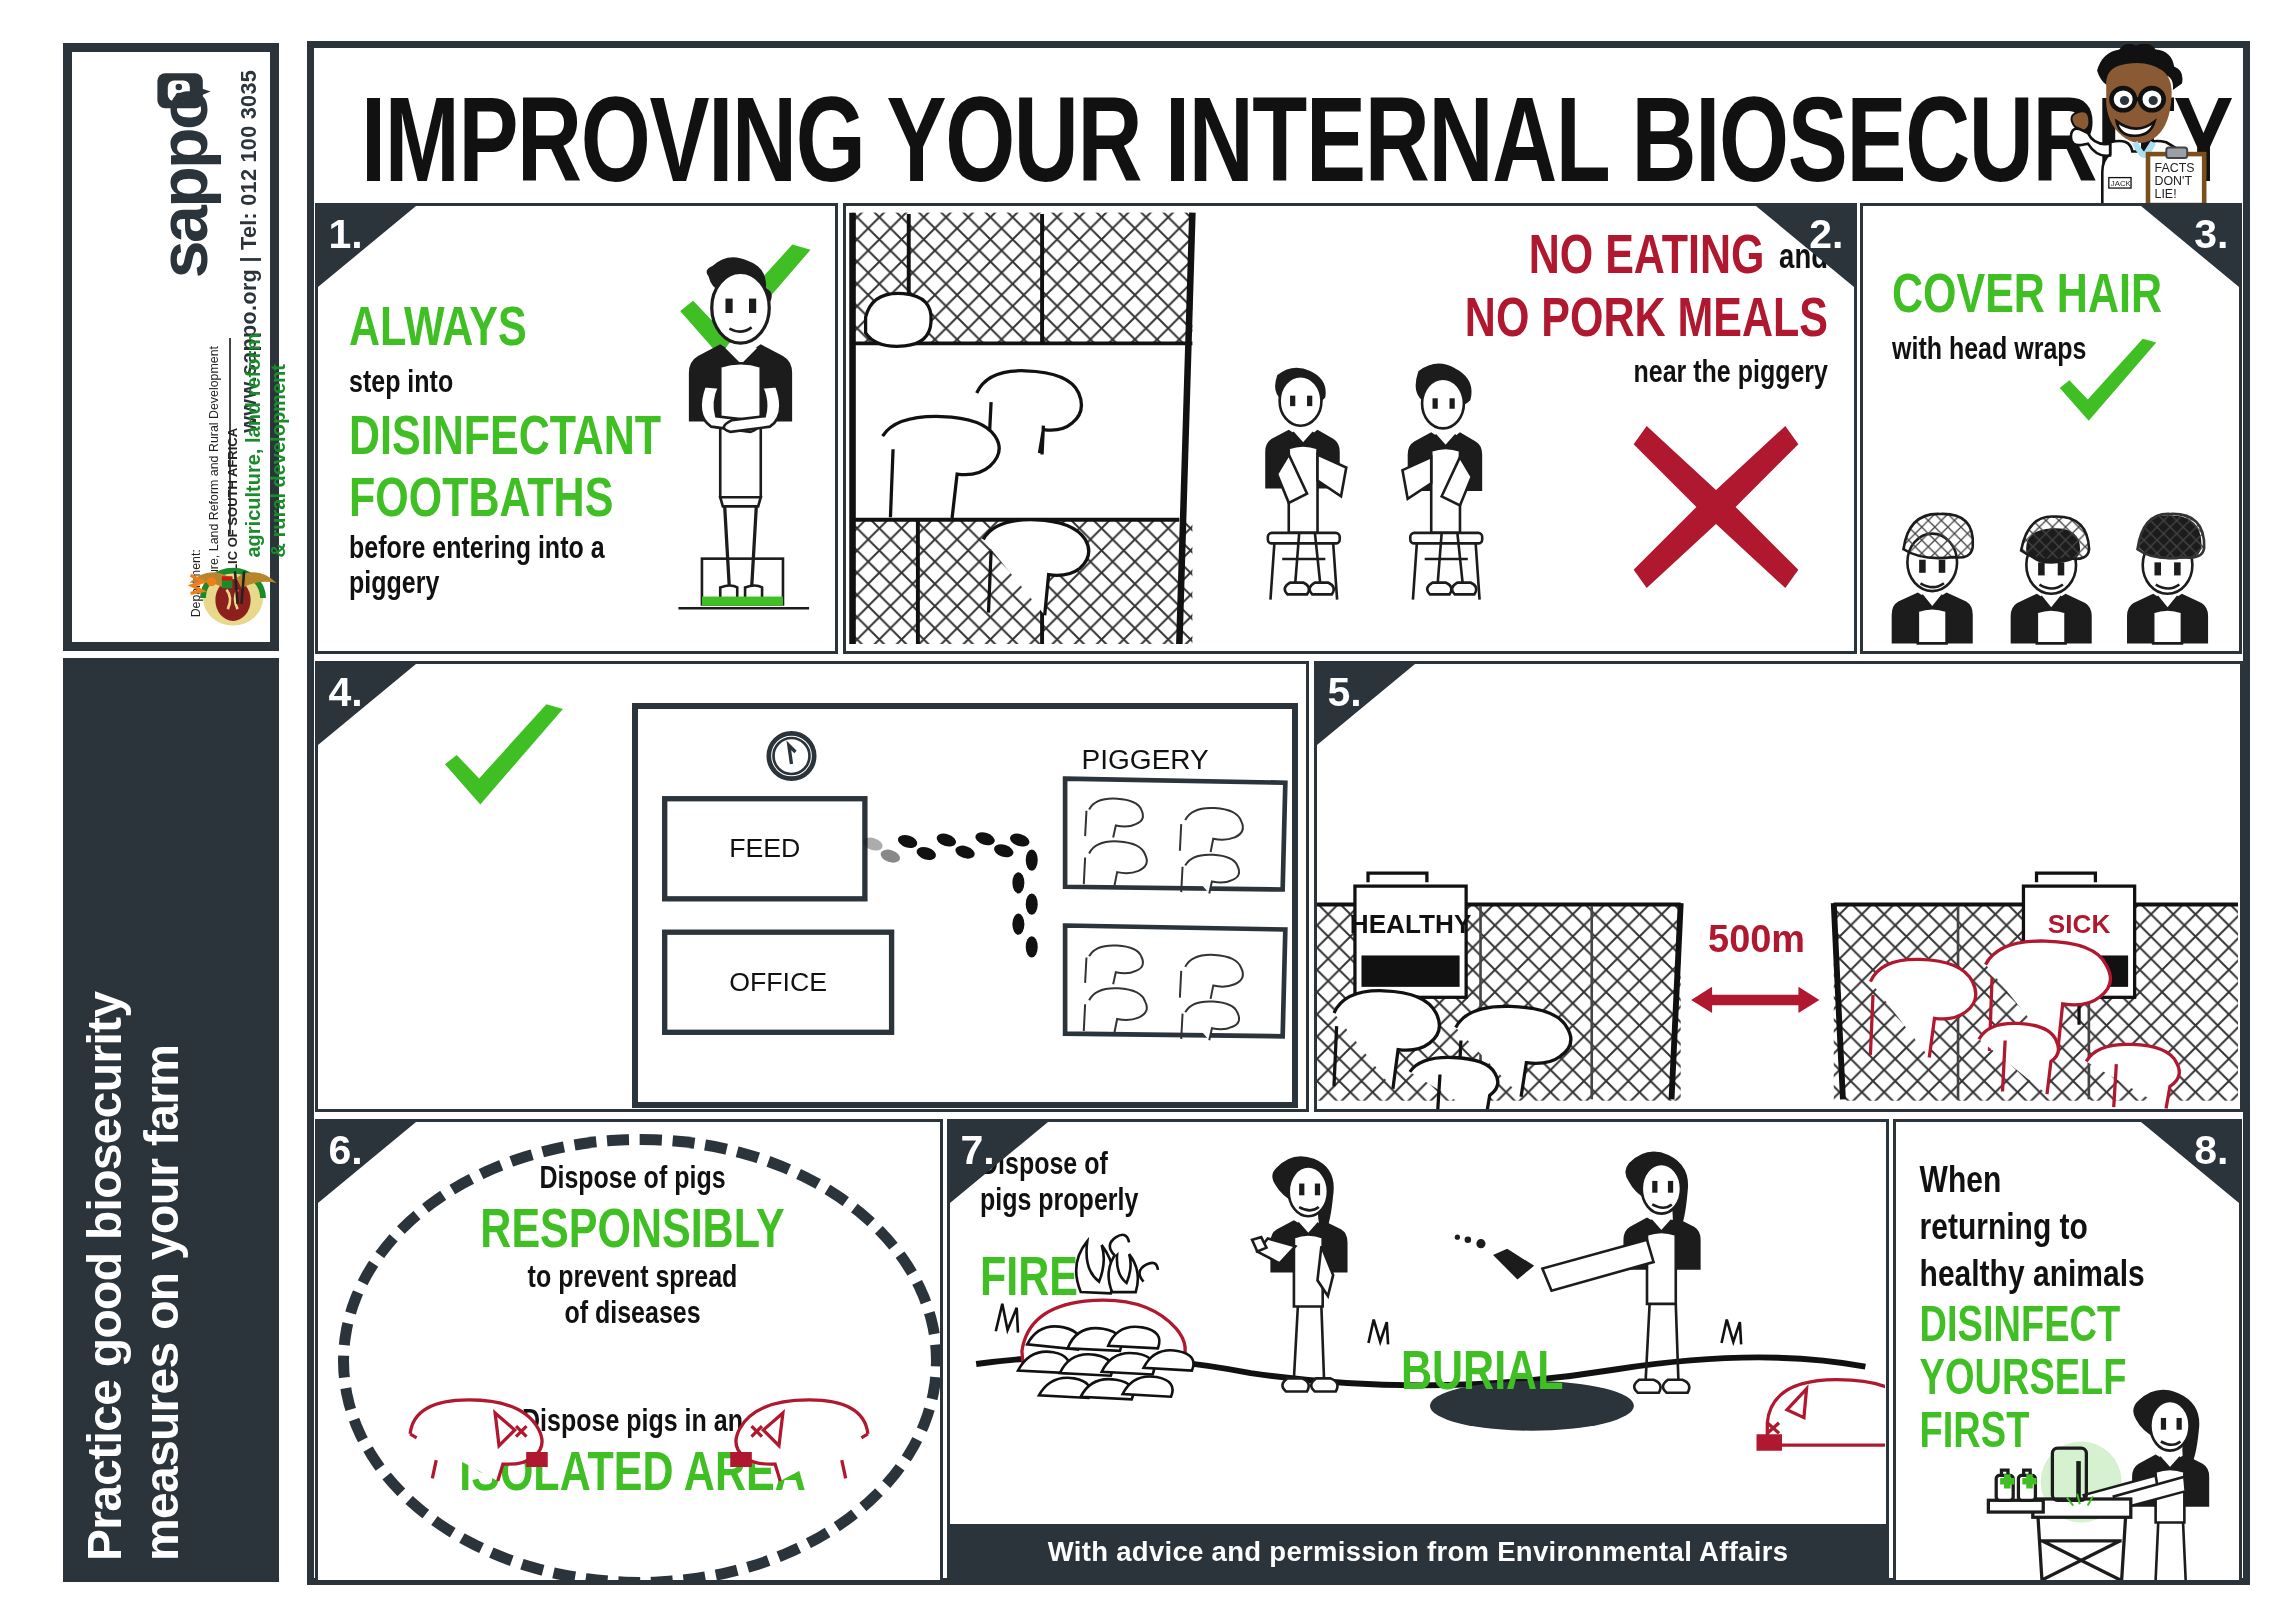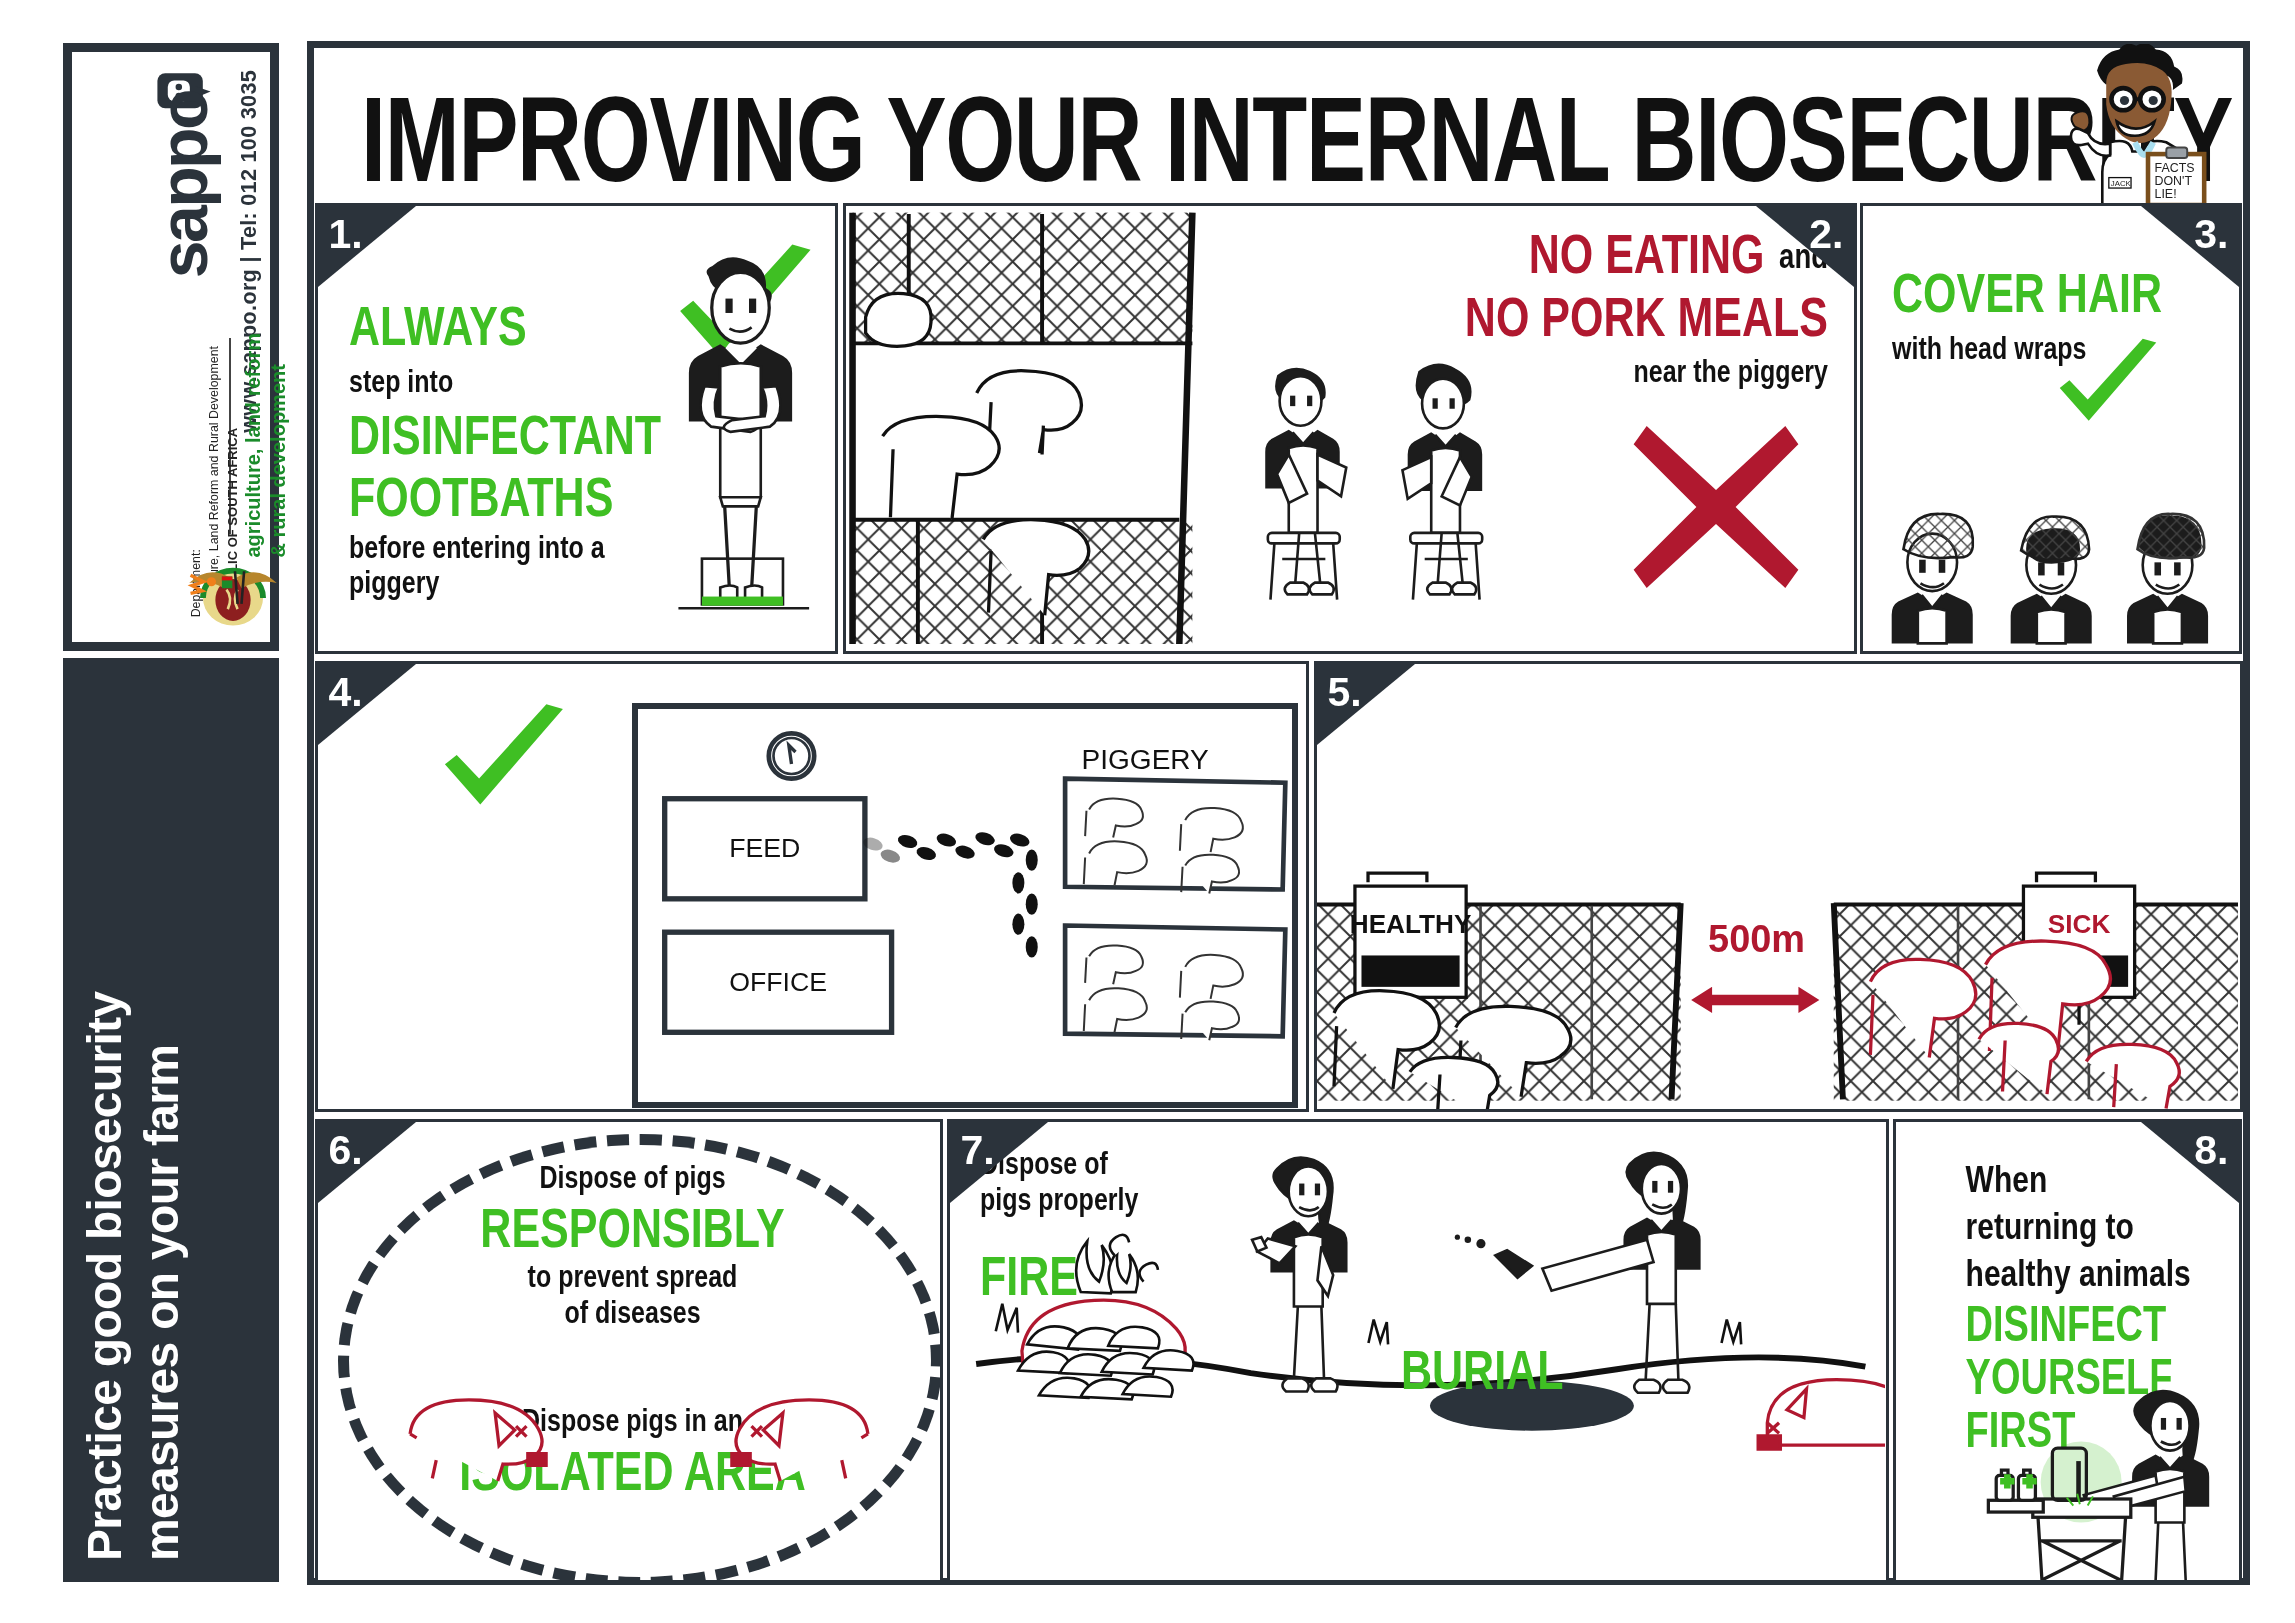--- a/index.html
+++ b/index.html
@@ -100,21 +100,21 @@
   
   #p7{left:947px;top:1119px;width:942px;height:464px;}
   #p7-text{position:absolute;left:30px;top:23.6px;width:209px;}
   #p7-scene{position:absolute;left:0;top:13px;width:935px;height:373px;}
   #p7-footer{position:absolute;left:0;bottom:0;width:100%;height:56px;background:#2b333b;
              color:#fff;font-size:27.5px;font-weight:bold;display:flex;align-items:center;
              justify-content:center;letter-spacing:0.3px;}
 
   
   #p8{left:1893px;top:1119px;width:349px;height:464px;}
-  #p8-text{position:absolute;left:23.6px;top:37px;width:281px;margin-left:46px;}
+  #p8-text{position:absolute;left:23.6px;top:37px;width:281px;}
   #p8-scene{position:absolute;left:79px;top:262px;width:275px;height:196px;}
 
   .check-svg{display:block;}
   .sm{font-size:25px;font-weight:bold;color:#111;transform:scaleY(1.22);transform-origin:left top;display:inline-block;}
 </style>
 </head>
 <body>
 
 <div id="poster">
 
@@ -556,20 +556,21 @@
     <div id="p7-text">
       <div class="sm">Dispose of</div>
       <div style="height:7.9px"></div>
       <div class="sm">pigs properly</div>
       <div style="height:37px"></div>
       <div class="big hl-green">FIRE</div>
     </div>
     <div style="position:absolute;left:451px;top:220px">
       <div class="big hl-green">BURIAL</div>
     </div>
+    <div id="p7-footer">With advice and permission from Environmental Affairs</div>
   </div>
 
   <div class="panel" id="p8">
     <div class="corner-num-r">
         <span>8.</span>
       </div>
     <div id="p8-text">
       <div class="sm" style="font-size:30px">When</div>
       <div style="height:13px"></div>
       <div class="sm" style="font-size:30px">returning to</div>

